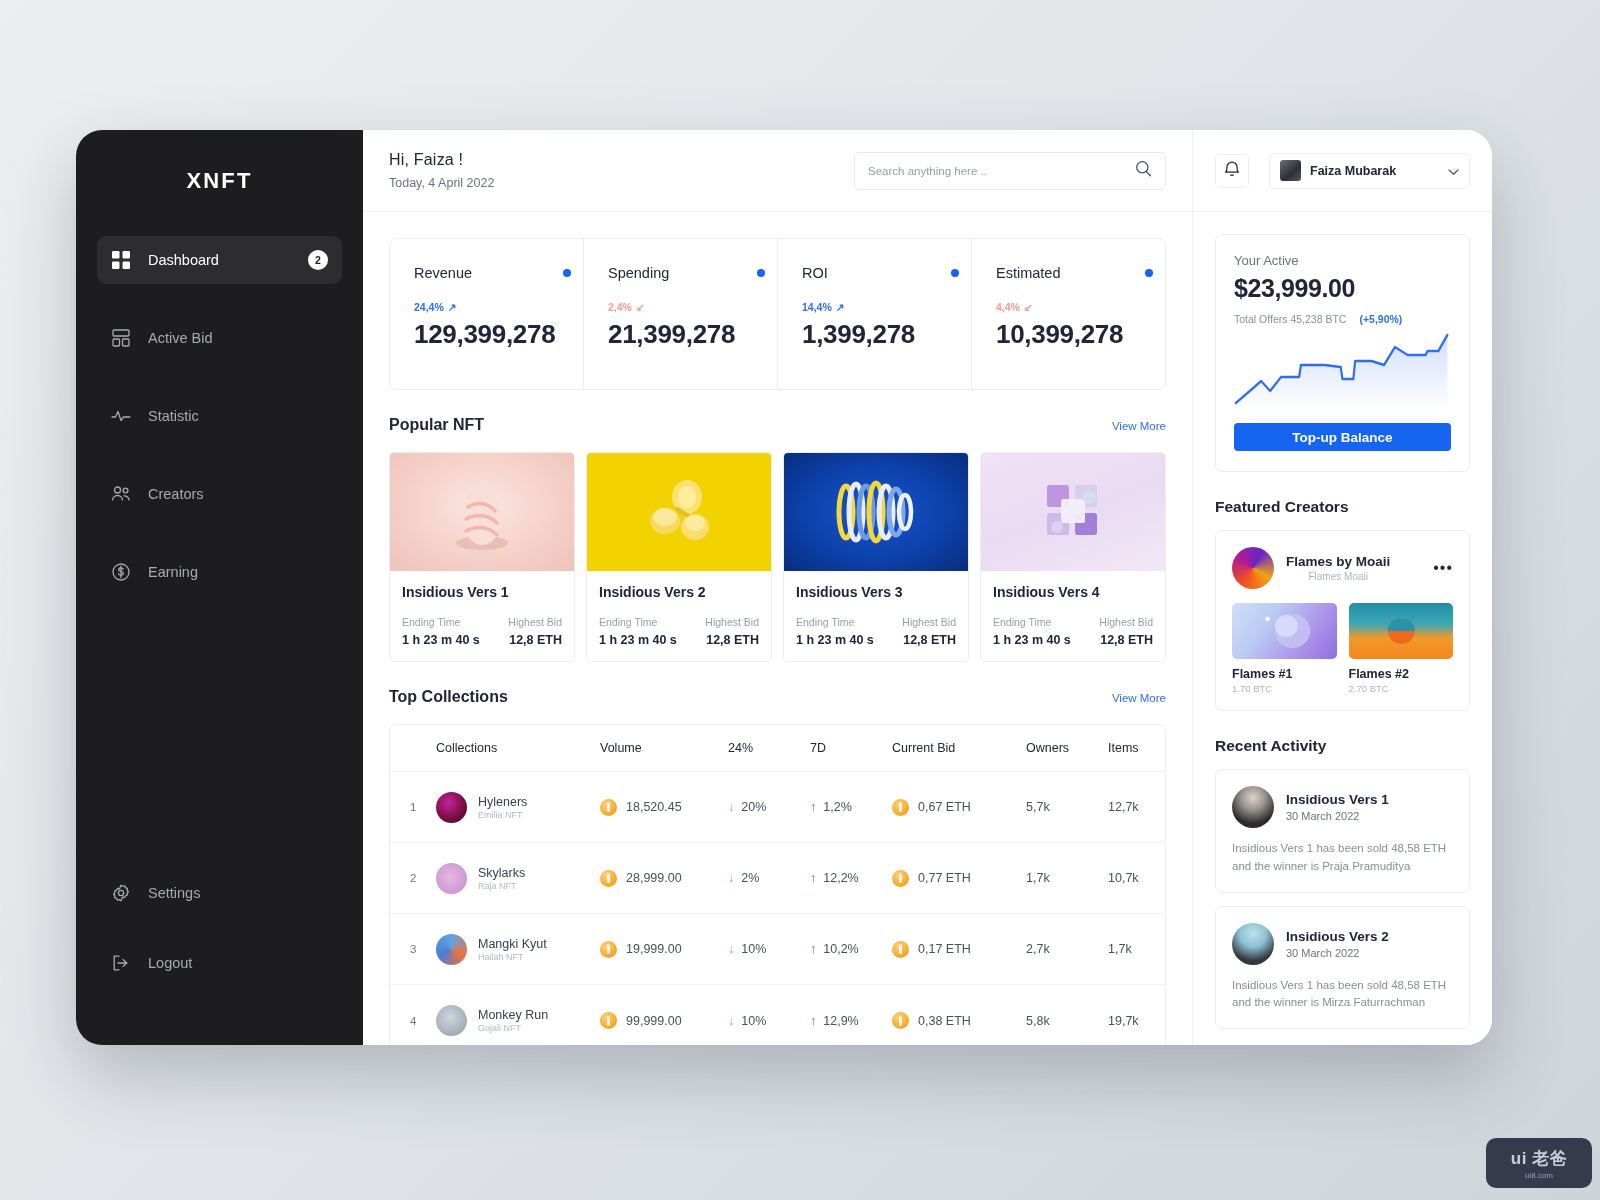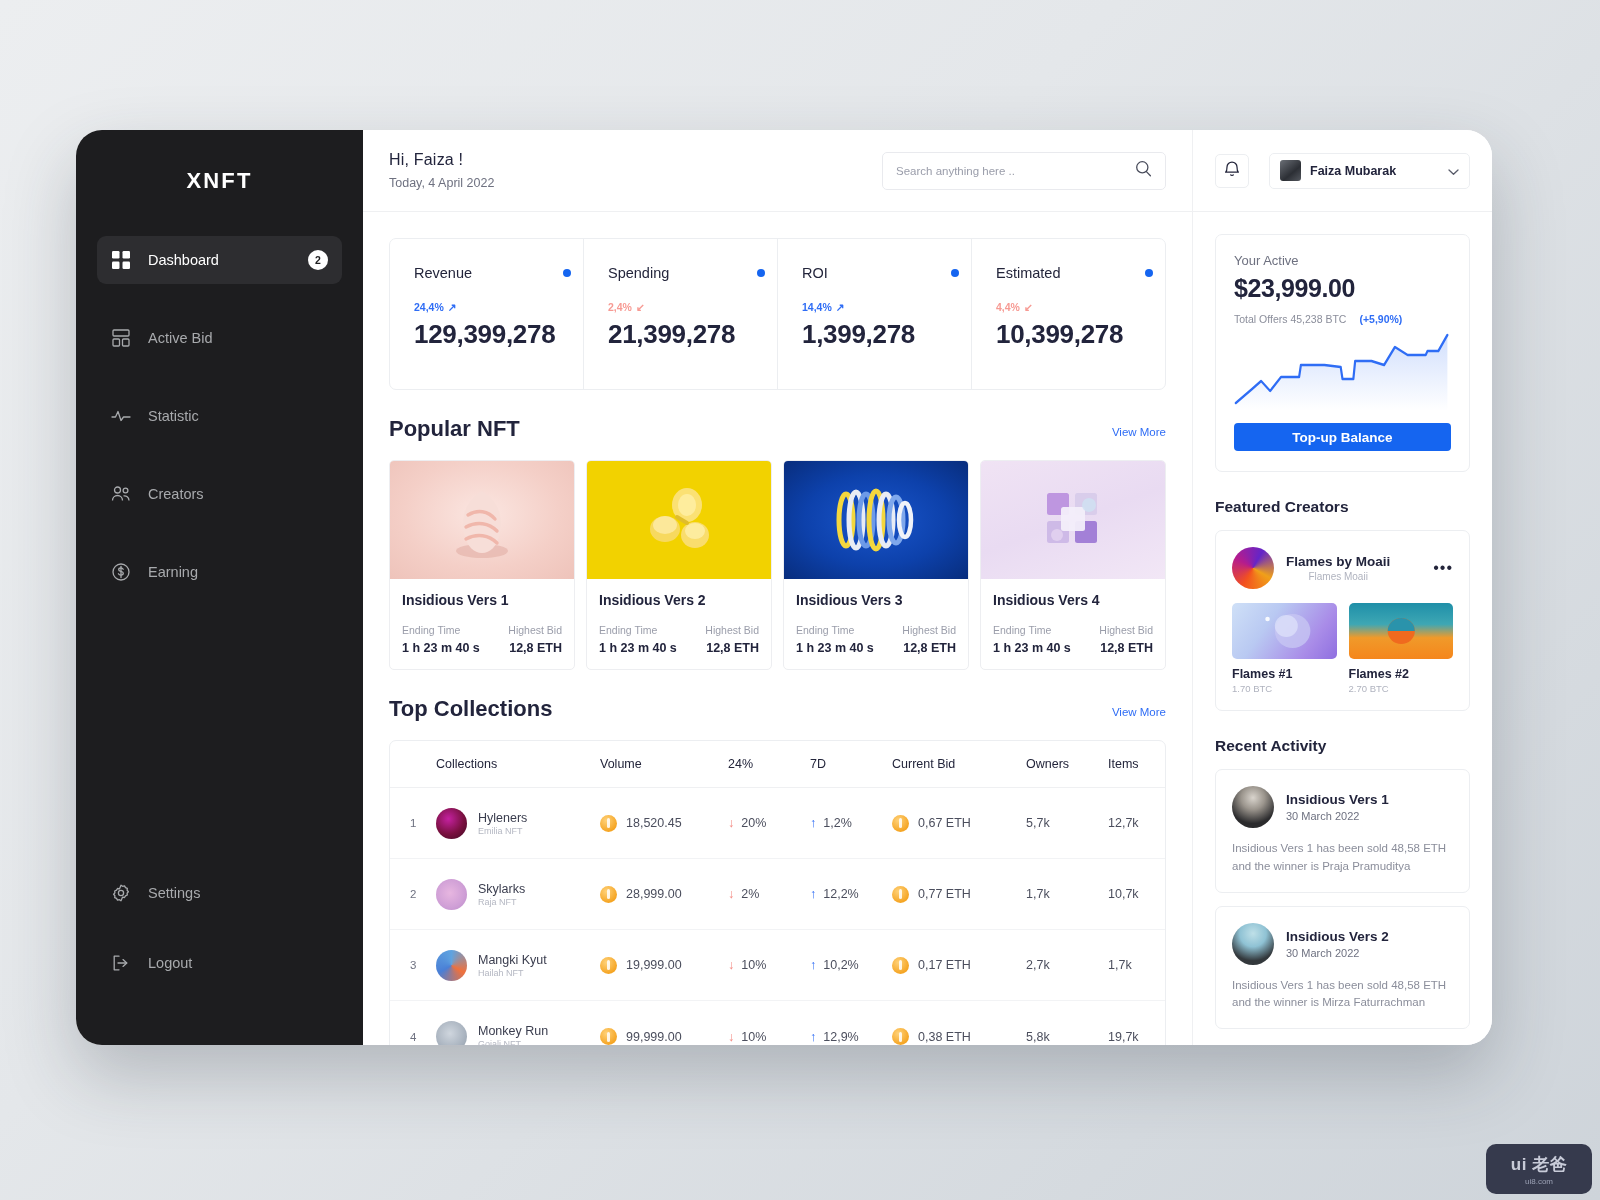--- a/index.html
+++ b/index.html
@@ -71,21 +71,21 @@
     display: flex; align-items: center;
     padding: 0 26px 0 26px;
     border-bottom: 1px solid #eff0f2;
     position: relative;
   }
   .greet-wrap { display: flex; flex-direction: column; gap: 7px; }
   .greet { font-size: 16px; font-weight: normal; color: #22243c; letter-spacing: .2px; }
   .greet-sub { font-size: 12.5px; color: #6e7180; }
   .searchbox {
     margin-left: auto;
-    width: 284px; height: 38px;
+    width: 312px; height: 38px;
     border: 1px solid #e9eaee; border-radius: 5px;
     display: flex; align-items: center;
     padding: 0 13px;
   }
   .searchbox input {
     flex: 1; border: 0; outline: 0;
     font-size: 11.5px; color: #5b5e6c;
     font-family: "Liberation Sans", sans-serif;
     background: transparent;
   }
@@ -102,21 +102,21 @@
   .stat { flex: 1; padding: 26px 12px 0 24px; border-right: 1px solid #eceef1; }
   .stat:last-child { border-right: 0; }
   .stat-top { display: flex; align-items: center; }
   .stat-name { font-size: 14.5px; color: #23253b; }
   .stat-dot { width: 8px; height: 8px; border-radius: 50%; margin-left: auto; }
   .stat-delta { font-size: 10.5px; font-weight: bold; margin-top: 20px; display: flex; align-items: center; gap: 4px; }
   .stat-val { font-size: 26px; font-weight: bold; color: #22243c; margin-top: 6px; letter-spacing: -.3px; }
 
   
   .sec-head { display: flex; align-items: baseline; margin: 26px 0 18px; }
-  .sec-title { font-size: 22px; font-weight: bold; color: #22243c; }
+  .sec-title { font-size: 16px; font-weight: bold; color: #22243c; }
   .sec-more { margin-left: auto; font-size: 11.5px; color: #2f6df5; cursor: pointer; }
 
   
   .nft-grid { display: flex; gap: 11px; }
   .nft-card {
     flex: 1; border: 1px solid #edeef1; border-radius: 5px; overflow: hidden;
     background: #fff;
   }
   .nft-img { height: 118px; }
   .nft-body { padding: 13px 12px 14px; }
@@ -197,21 +197,21 @@
 
   .act-card { border: 1px solid #eceef1; border-radius: 7px; padding: 16px; margin-bottom: 13px; }
   .act-top { display: flex; align-items: center; gap: 12px; }
   .act-av { width: 42px; height: 42px; border-radius: 50%; flex: 0 0 42px; }
   .act-nm { font-size: 13.5px; font-weight: bold; color: #22243c; }
   .act-date { font-size: 11px; color: #6e7180; margin-top: 3px; }
   .act-txt { font-size: 11.5px; color: #8b8e9b; line-height: 1.55; margin-top: 12px; }
 
   
   #watermark {
-    position: absolute; right: 8px; bottom: 6px;
+    position: absolute; right: 8px; bottom: 12px;
     width: 106px; height: 50px; border-radius: 10px;
     background: #363a4d;
     display: flex; flex-direction: column; align-items: center; justify-content: center;
     color: #c8cbd8;
   }
   #watermark .wm-main { font-size: 17px; font-weight: bold; letter-spacing: .5px; }
   #watermark .wm-sub { font-size: 8px; margin-top: 1px; color: #9aa0b4; }
 </style>
 </head>
 <body>

